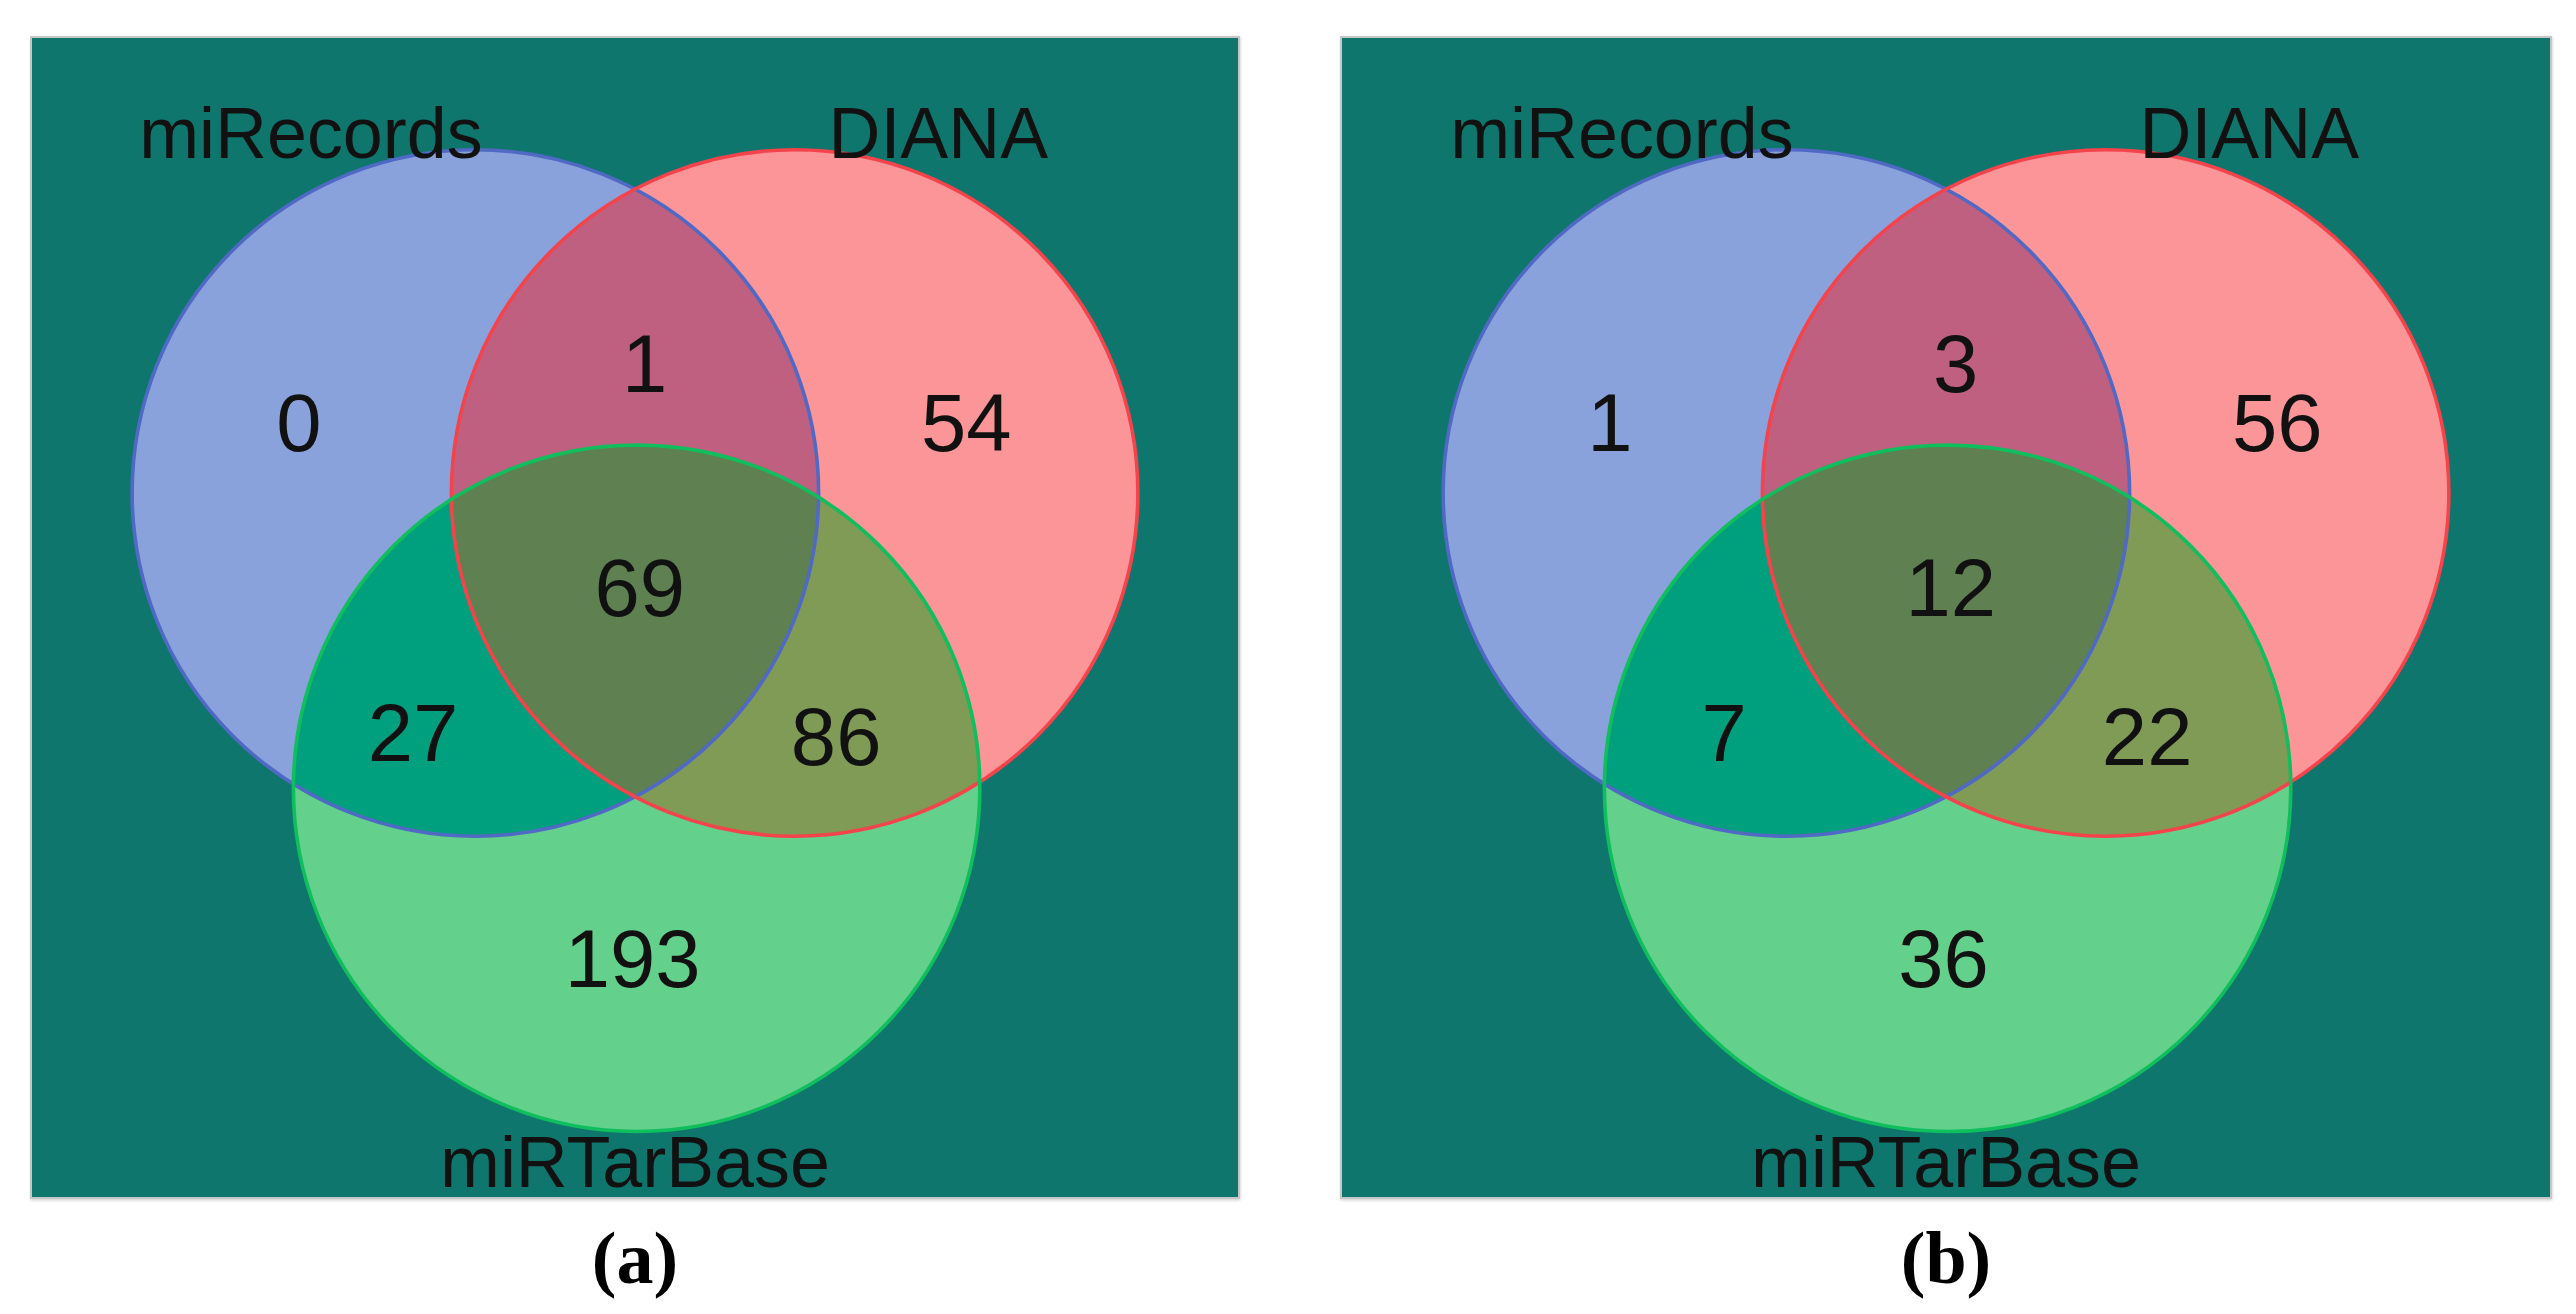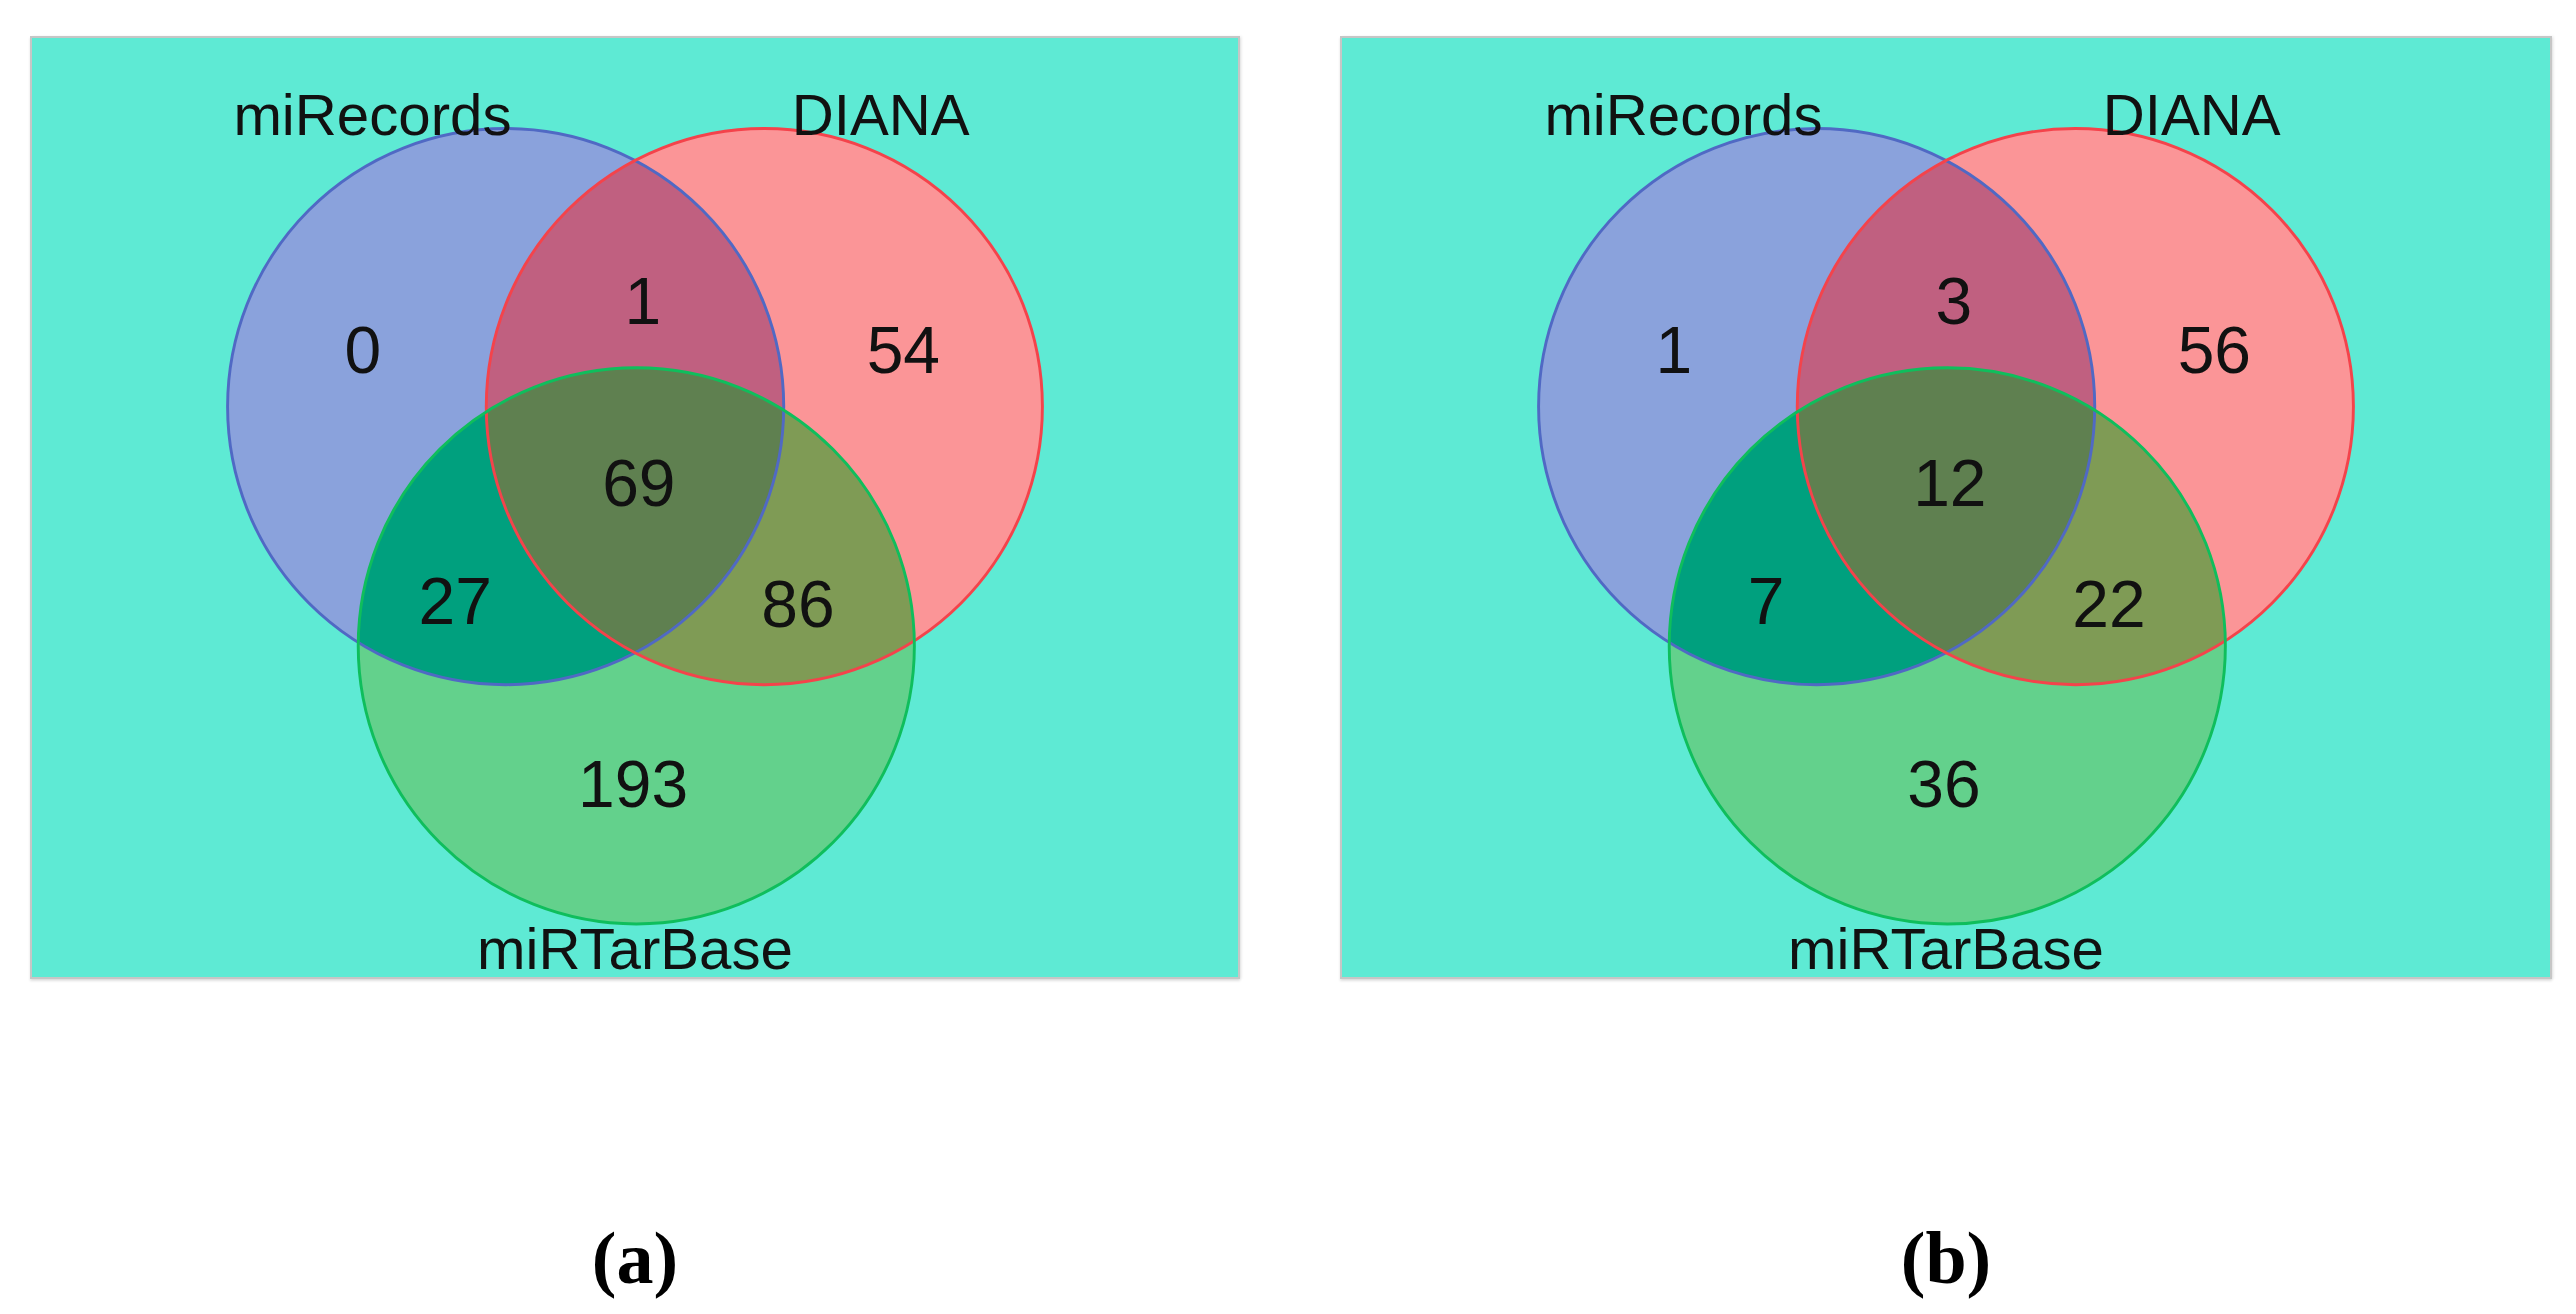--- a/index.html
+++ b/index.html
@@ -1,21 +1,21 @@
 <!DOCTYPE html>
 <html style="font-size:13px"><head>
 <meta charset="utf-8">
 <style>
   html, body { margin:0; padding:0; }
   body {
     width:2576px; height:1314px; background:#ffffff; position:relative;
     font-family:"Liberation Sans", sans-serif;
   }
   .panel {
-    position:absolute; top:36px; height:943px; background:#5eead4;
+    position:absolute; top:36px; height:1163px; background:#0f766e;
     border:2.4px solid #c6c6c6; box-sizing:border-box;
     box-shadow:0 2.4px 2.4px rgba(0,0,0,0.12), 2.4px 0 2.4px rgba(0,0,0,0.06);
   }
   #panel-a { left:30px;   width:1210px; }
   #panel-b { left:1340px; width:1212px; }
   .panel svg { width:100%; height:100%; display:block; }
   .caption {
     position:absolute; top:1216px; text-align:center;
     font-family:"Liberation Serif", serif; font-weight:bold;
     font-size:74px; color:#000;

